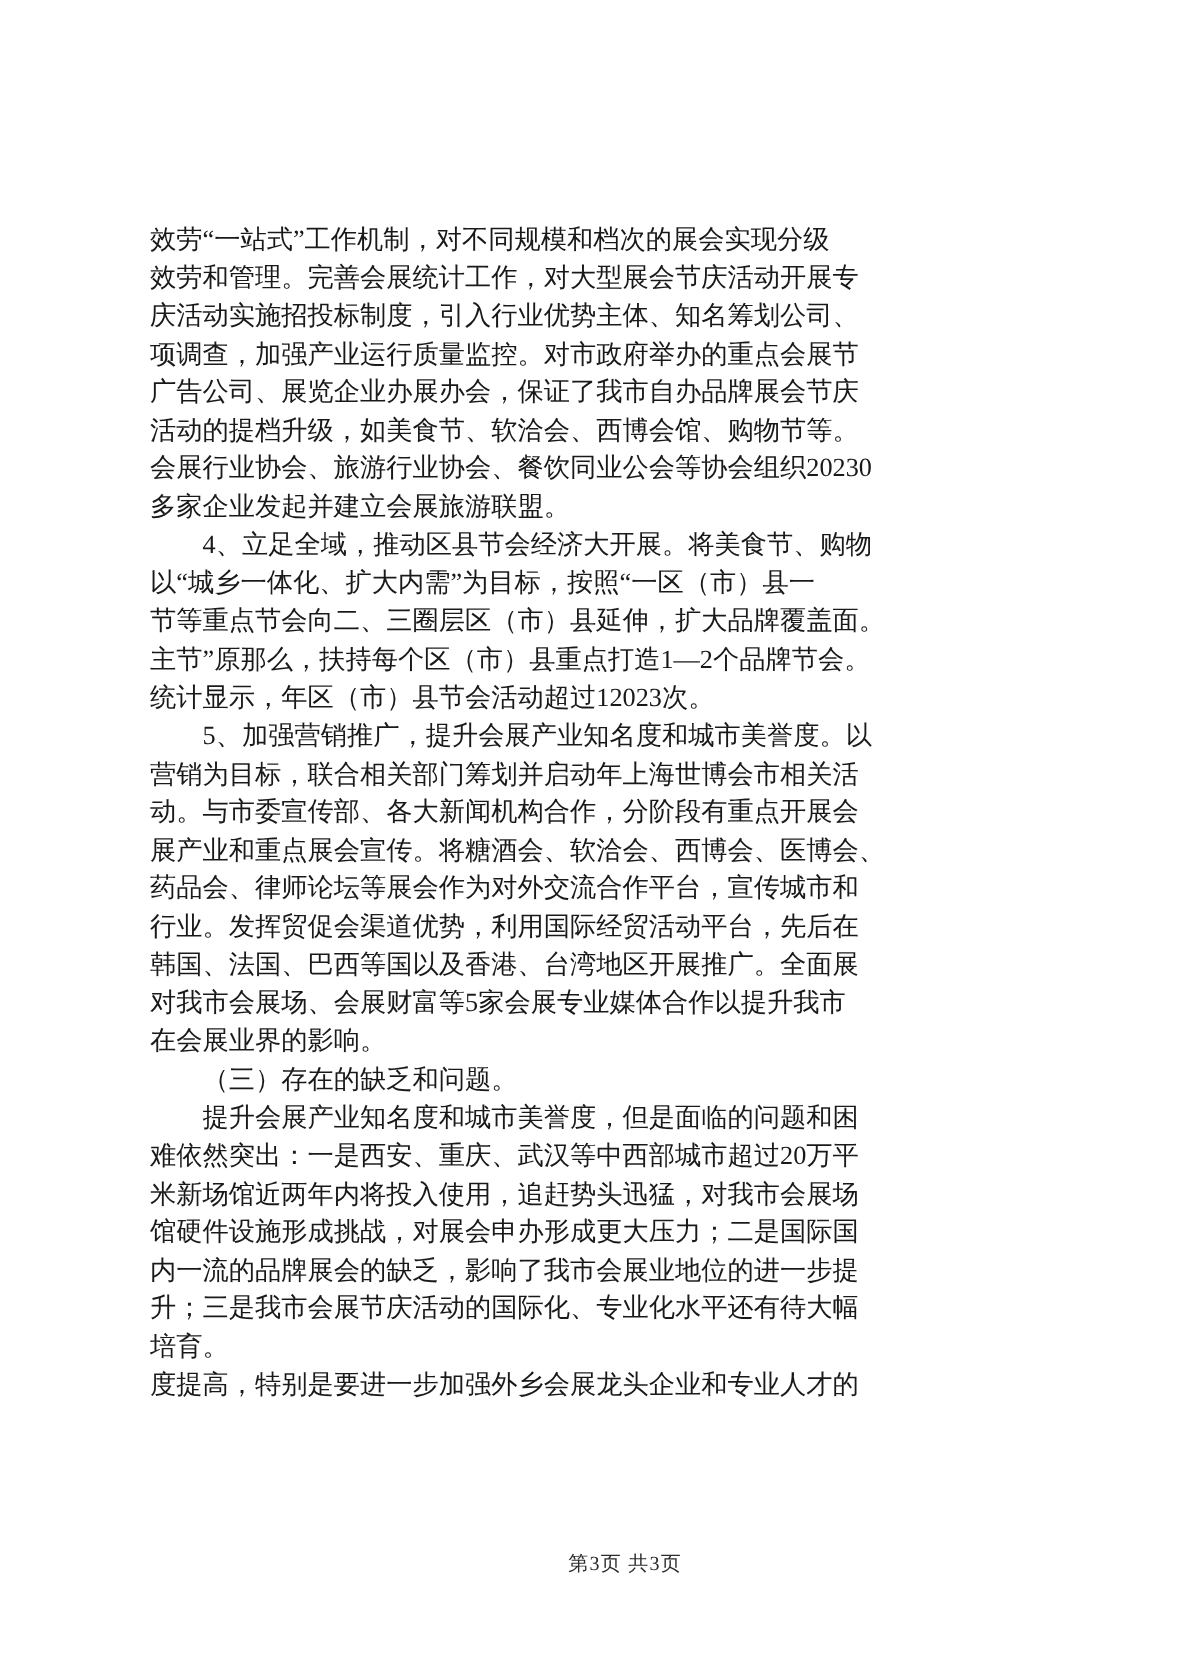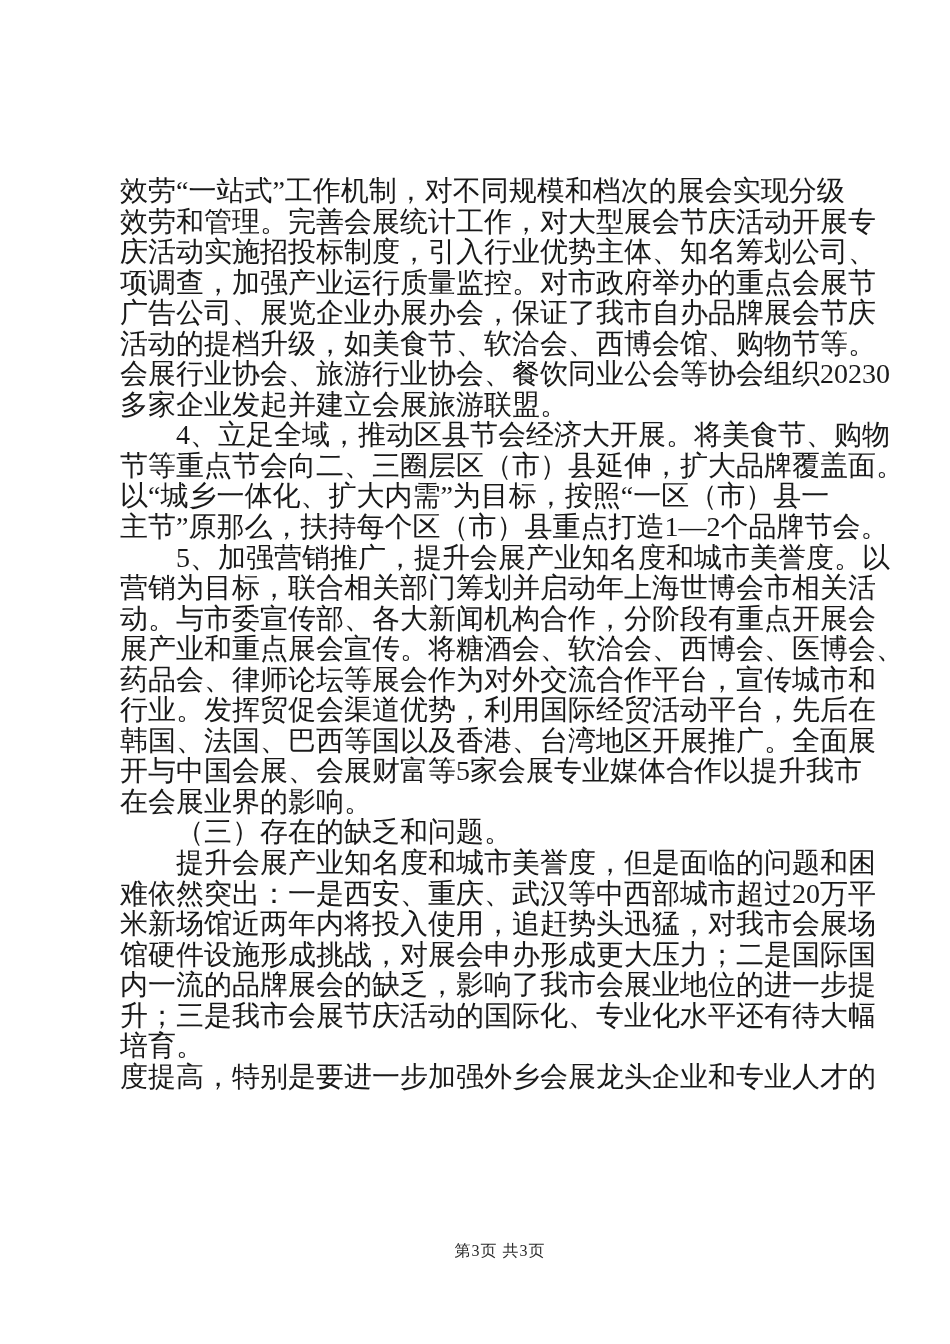--- a/index.html
+++ b/index.html
@@ -14,21 +14,21 @@
     background: #ffffff;
     overflow: hidden;
     font-family: "Liberation Serif", "DejaVu Serif", serif;
   }
   .body-text {
     position: absolute;
     left: 120px;
     top: 176px;
     width: 714px;
     color: #191919;
-    font-size: 28px;
+    font-size: 21px;
     line-height: 30.55px;
   }
   .body-text .line {
     white-space: pre;
     height: 30.55px;
   }
   .page-footer {
     position: absolute;
     left: 0;
     right: 0;
@@ -47,31 +47,32 @@
   <div class="body-text" id="body-text">
       <div class="line">效劳“一站式”工作机制，对不同规模和档次的展会实现分级</div>
       <div class="line">效劳和管理。完善会展统计工作，对大型展会节庆活动开展专</div>
       <div class="line">庆活动实施招投标制度，引入行业优势主体、知名筹划公司、</div>
       <div class="line">项调查，加强产业运行质量监控。对市政府举办的重点会展节</div>
       <div class="line">广告公司、展览企业办展办会，保证了我市自办品牌展会节庆</div>
       <div class="line">活动的提档升级，如美食节、软洽会、西博会馆、购物节等。</div>
       <div class="line">会展行业协会、旅游行业协会、餐饮同业公会等协会组织20230</div>
       <div class="line">多家企业发起并建立会展旅游联盟。</div>
       <div class="line">　　4、立足全域，推动区县节会经济大开展。将美食节、购物</div>
+      <div class="line">以“城乡一体化、扩大内需”为目标，按照“一区（市）县一</div>
       <div class="line">节等重点节会向二、三圈层区（市）县延伸，扩大品牌覆盖面。</div>
-      <div class="line">以“城乡一体化、扩大内需”为目标，按照“一区（市）县一</div>
       <div class="line">主节”原那么，扶持每个区（市）县重点打造1—2个品牌节会。</div>
+      <div class="line">统计显示，年区（市）县节会活动超过12023次。</div>
       <div class="line">　　5、加强营销推广，提升会展产业知名度和城市美誉度。以</div>
       <div class="line">营销为目标，联合相关部门筹划并启动年上海世博会市相关活</div>
       <div class="line">动。与市委宣传部、各大新闻机构合作，分阶段有重点开展会</div>
       <div class="line">展产业和重点展会宣传。将糖酒会、软洽会、西博会、医博会、</div>
       <div class="line">药品会、律师论坛等展会作为对外交流合作平台，宣传城市和</div>
       <div class="line">行业。发挥贸促会渠道优势，利用国际经贸活动平台，先后在</div>
       <div class="line">韩国、法国、巴西等国以及香港、台湾地区开展推广。全面展</div>
-      <div class="line">开与中国会展、会展财富等5家会展专业媒体合作以提升我市</div>
+      <div class="line">对我市会展场、会展财富等5家会展专业媒体合作以提升我市</div>
       <div class="line">在会展业界的影响。</div>
       <div class="line">　　（三）存在的缺乏和问题。</div>
       <div class="line">　　提升会展产业知名度和城市美誉度，但是面临的问题和困</div>
       <div class="line">难依然突出：一是西安、重庆、武汉等中西部城市超过20万平</div>
       <div class="line">米新场馆近两年内将投入使用，追赶势头迅猛，对我市会展场</div>
       <div class="line">馆硬件设施形成挑战，对展会申办形成更大压力；二是国际国</div>
       <div class="line">内一流的品牌展会的缺乏，影响了我市会展业地位的进一步提</div>
       <div class="line">升；三是我市会展节庆活动的国际化、专业化水平还有待大幅</div>
       <div class="line">培育。</div>
       <div class="line">度提高，特别是要进一步加强外乡会展龙头企业和专业人才的</div>

